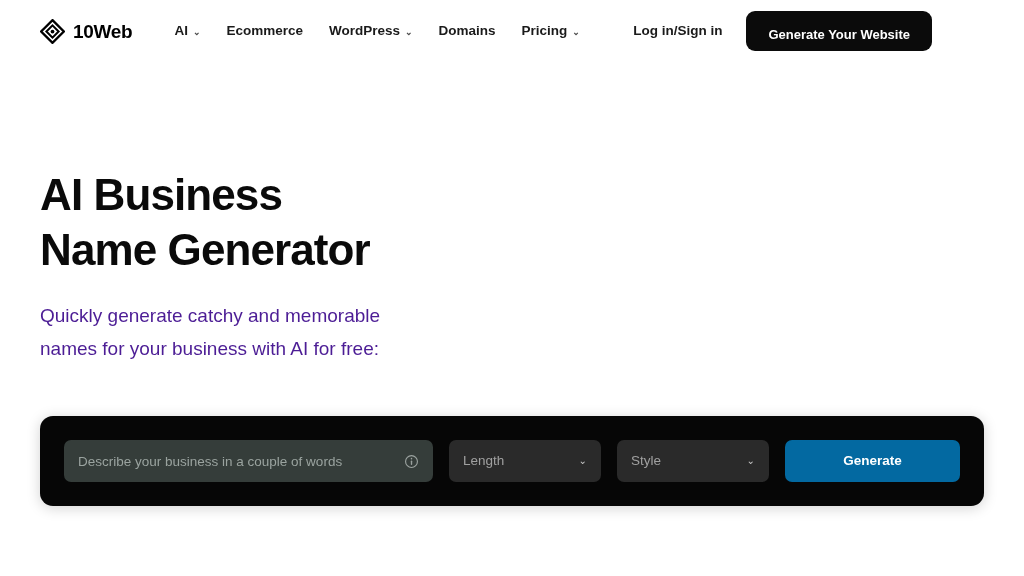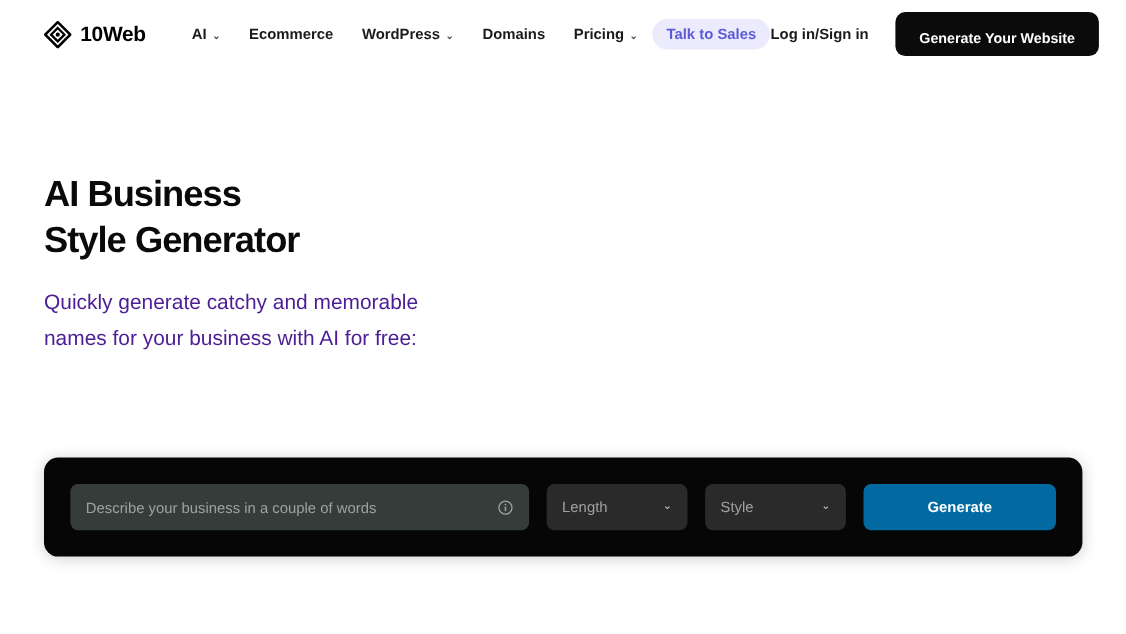--- a/index.html
+++ b/index.html
@@ -119,25 +119,26 @@
   }
 
   
   .hero {
     position: absolute;
     top: 155px;
     left: 40px;
     width: 620px;
   }
   .hero-title {
-    font-size: 33px;
+    font-size: 44px;
     font-weight: 800;
     line-height: 1.26;
     letter-spacing: -0.9px;
     color: #0a0a0a;
+    margin-top: 12px;
   }
   .hero-title .line { display: block; }
 
   .hero-sub {
     margin-top: 22px;
     font-size: 19px;
     line-height: 1.72;
     color: #4c1d95;
     font-weight: 400;
   }
@@ -189,21 +190,21 @@
     width: 15px;
     height: 15px;
     margin-left: 10px;
     cursor: pointer;
     opacity: 0.78;
   }
 
   .select-field {
     position: relative;
     flex: 0 0 auto;
-    width: 128px;
+    width: 152px;
     height: 42px;
     background: #2a2a2a;
     border-radius: 7px;
     display: flex;
     align-items: center;
     padding: 0 14px;
     cursor: pointer;
     user-select: none;
   }
   .select-label {
@@ -262,36 +263,33 @@
         <span>WordPress</span>
         <span class="caret">⌄</span>
       </div>
       <div class="nav-item">
         <span>Domains</span>
       </div>
       <div class="nav-item">
         <span>Pricing</span>
         <span class="caret">⌄</span>
       </div>
-      <div class="nav-item accent">
-        <span>Talk to Sales</span>
-      </div>
     </nav>
 
     <div class="header-right">
       <span class="login-link">Log in/Sign in</span>
       <button class="cta-btn">Generate Your Website</button>
     </div>
 
   </header>
 
   <section class="hero">
     <h1 class="hero-title">
       <span class="line">AI Business</span>
-      <span class="line">Style Generator</span>
+      <span class="line">Name Generator</span>
     </h1>
     <p class="hero-sub">
       <span class="line">Quickly generate catchy and memorable</span>
       <span class="line">names for your business with AI for free:</span>
     </p>
   </section>
 
   <section class="generator">
 
     <div class="desc-field">

